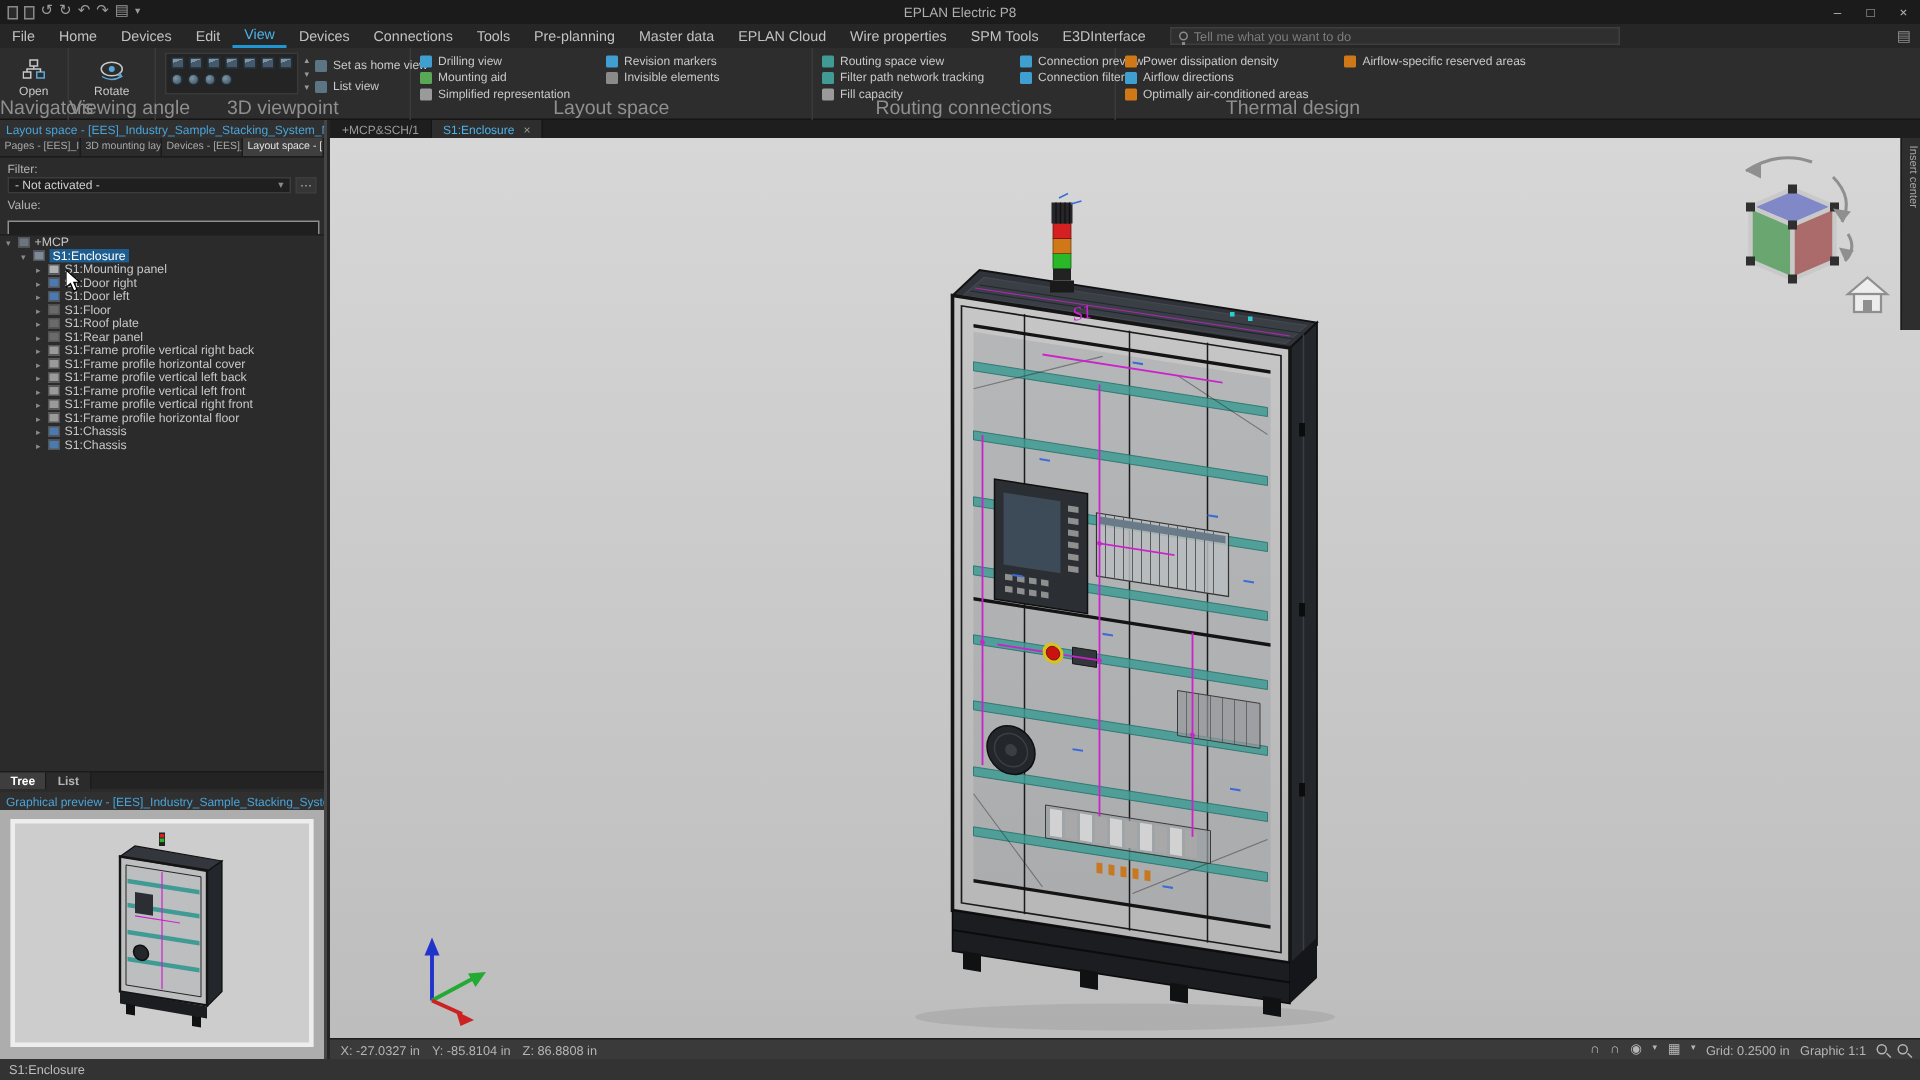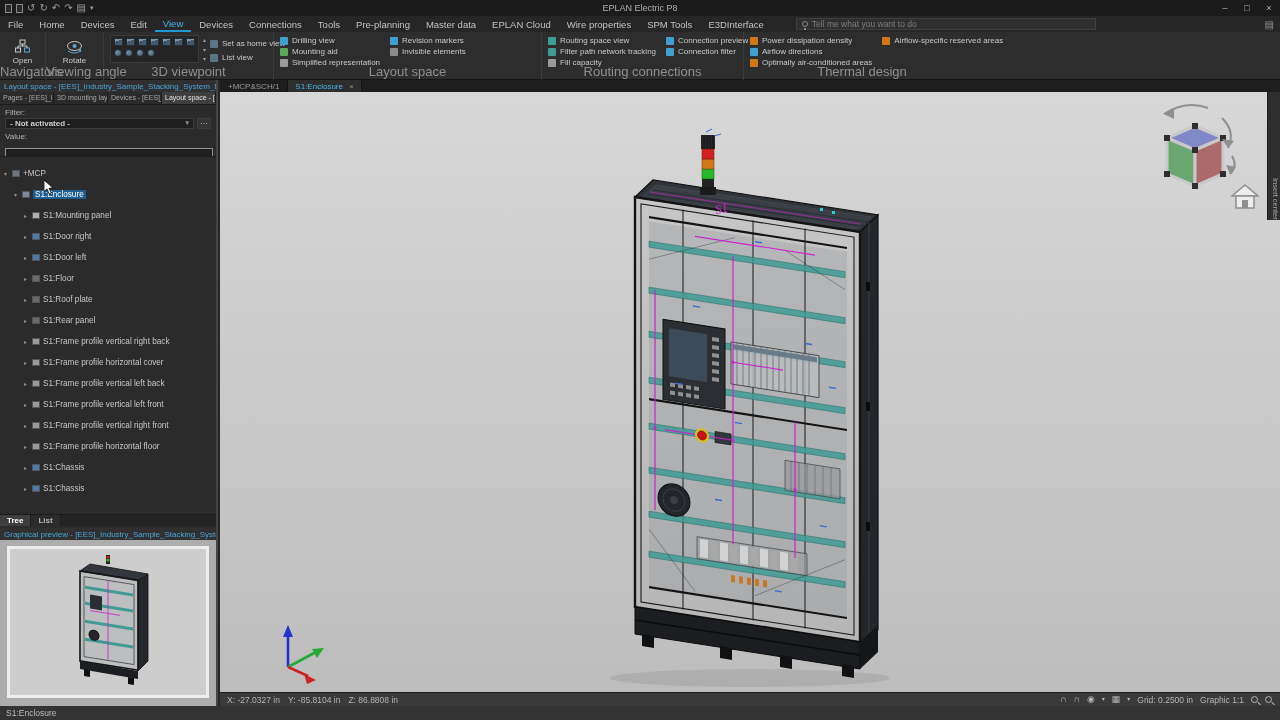--- a/index.html
+++ b/index.html
@@ -17,39 +17,39 @@
   .win-title { position:absolute; left:0; right:0; text-align:center; color:#b0b0b0; font-size:9px; }
   .win-btns { margin-left:auto; display:flex; z-index:2; }
   .win-btn { width:22px; height:16px; display:flex; align-items:center; justify-content:center;
     color:#b5b5b5; font-size:9px; }
 
   
   #menubar { left:0; top:16px; width:1280px; height:16px; background:#262626;
     display:flex; align-items:center; font-size:9.5px; color:#c2c2c2; }
   .menu-item { padding:0 8px; height:16px; display:flex; align-items:center; white-space:nowrap; }
   .menu-item.active { color:#4db2e8; border-bottom:2px solid #2196d4; }
-  #menu-search { margin-left:24px; width:300px; height:12px; background:#2f2f2f;
+  #menu-search { margin-left:8px; width:300px; height:12px; background:#2f2f2f;
     border:1px solid #3e3e3e; display:flex; align-items:center; gap:4px; padding:0 5px;
     color:#7d7d7d; font-size:8.5px; }
   .bulb { width:6px; height:6px; border:1px solid #8a8a8a; border-radius:50%; position:relative; }
   .bulb:after { content:""; position:absolute; left:1.5px; top:6px; width:2px; height:2px; background:#8a8a8a; }
   #menubar .right-icon { margin-left:auto; padding-right:6px; color:#8f8f8f; font-size:10px; }
 
   
   #ribbon { left:0; top:32px; width:1280px; height:48px; background:#2d2d2d;
     border-bottom:1px solid #151515; display:flex; }
   .rgroup { position:relative; height:48px; border-right:1px solid #3a3a3a; padding:3px 6px 11px; flex:none; }
   .rgroup-label { position:absolute; left:0; right:0; bottom:1px; text-align:center;
     font-size:13px; color:#8f8f8f; white-space:nowrap; }
   .rbig { display:flex; flex-direction:column; align-items:center; justify-content:center;
     color:#c9c9c9; font-size:8px; gap:2px; padding:0 4px; height:34px; }
   .ritem { display:flex; align-items:center; gap:4px; font-size:8px; color:#c9c9c9;
     height:11px; white-space:nowrap; }
   .ric { width:8px; height:8px; border-radius:1px; flex:none; }
-  .rcols { display:flex; gap:10px; }
+  .rcols { display:flex; gap:24px; }
   .vp-wrap { display:flex; gap:4px; }
   .vp-cubes { background:#242424; border:1px solid #3a3a3a; padding:2px 3px; display:flex;
     flex-direction:column; gap:3px; }
   .vp-row { display:flex; gap:3px; }
   .vcube { width:9px; height:8px; background:linear-gradient(160deg,#7d95a4 35%,#45596a 35%);
     border:1px solid #20303a; }
   .vglobe { width:8px; height:8px; border-radius:50%; background:radial-gradient(circle at 35% 35%, #7d95a4, #3a4e5e); border:1px solid #20303a; }
   .vp-arrows { display:flex; flex-direction:column; justify-content:space-between;
     font-size:6px; color:#9a9a9a; padding:1px 0; }
   .vp-home { display:flex; flex-direction:column; gap:3px; padding-top:3px; }
@@ -59,45 +59,45 @@
     border-right:2px solid #454545; }
   .ptitle { height:12px; display:flex; align-items:center; padding:0 4px;
     font-size:8px; color:#4aa3d8; background:#303030; white-space:nowrap; overflow:hidden; }
   #sb-tabs { height:13px; display:flex; background:#232323; border-bottom:1px solid #1b1b1b; }
   .sb-tab { flex:1; font-size:7px; color:#a8a8a8; padding:2px 3px; border-right:1px solid #1b1b1b;
     white-space:nowrap; overflow:hidden; background:#2b2b2b; }
   .sb-tab.active { background:#3f3f3f; color:#e2e2e2; }
   .flabel { font-size:8px; color:#b5b5b5; padding:3px 5px 1px; }
   .fcombo-row { display:flex; align-items:center; gap:3px; padding:0 5px; }
   .fcombo { flex:1; height:11px; background:#1f1f1f; border:1px solid #3c3c3c; color:#cfcfcf;
-    font-size:8px; display:flex; padding:0 4px;font-weight:bold; }
+    font-size:8px; display:flex; padding:0 4px; }
   .fcombo .arr { margin-left:auto; color:#8a8a8a; font-size:7px; }
   .fmore { width:14px; height:11px; background:#353535; border:1px solid #3c3c3c; color:#bdbdbd;
     font-size:8px; text-align:center; line-height:9px; }
   .vinput { margin:1px 5px 0; width:208px; height:12px; background:#1f1f1f;
     border:1px solid #8f8f8f; color:#ddd; font-size:8px; padding:0 3px;
     font-family:"Liberation Sans",sans-serif; }
   #tree { position:absolute; left:0; top:76px; width:216px; height:356px; background:#2b2b2b;
     border-top:1px solid #1f1f1f; overflow:hidden; }
   .trow { display:flex; align-items:center; height:9px; font-size:8.2px; color:#c8c8c8;
-    white-space:nowrap; gap:3px;margin-top:12px; }
+    white-space:nowrap; gap:3px; }
   .trow.sel .tlabel { background:#1d5d8f; color:#fff; padding:0 2px; }
   .tw { width:7px; text-align:center; color:#8a8a8a; font-size:6px; flex:none; }
   .ticon { width:8px; height:7px; flex:none; border:1px solid #555; }
   #bottom-tabs { position:absolute; left:0; top:434px; width:216px; height:12px;
     background:#232323; border-top:1px solid #1b1b1b; display:flex;font-weight:bold; }
   .btab { padding:1px 7px; font-size:8px; color:#b5b5b5; border-right:1px solid #1b1b1b; background:#2b2b2b; }
   .btab.active { background:#3e3e3e; color:#fff; }
   #preview-title { position:absolute; left:0; top:448px; width:216px; }
   #preview-body { position:absolute; left:0; top:460px; width:216px; height:166px; background:#adadad; }
   #preview-frame { position:absolute; left:7px; top:6px; width:202px; height:152px;
     background:#cdcdcd; border:3px solid #ededed; }
 
   
-  #viewport { left:220px; top:80px; width:1060px; height:626px; background:#252525;text-align:right; }
+  #viewport { left:220px; top:80px; width:1060px; height:626px; background:#252525; }
   #vtabs { height:12px; background:#1e1e1e; display:flex; align-items:center; font-size:8px; }
   .vpath { color:#9a9a9a; padding:0 8px; }
   .vtab { display:flex; align-items:center; gap:6px; background:#2d2d2d; height:12px; padding:0 7px;
     color:#4db2e8; border-left:1px solid #151515; border-right:1px solid #151515; }
   .vtab .x { color:#9a9a9a; }
   #canvas { position:absolute; left:0; top:12px; width:1060px; height:600px; overflow:hidden; }
   #insert-tab { position:absolute; right:0; top:0; width:13px; height:128px; background:#2e2e2e;
     border-left:1px solid #1a1a1a; color:#a5a5a5; font-size:7.5px;
     writing-mode:vertical-rl; padding-top:5px; }
   #vstatus { position:absolute; left:0; top:612px; width:1060px; height:14px; background:#3a3a3a;

